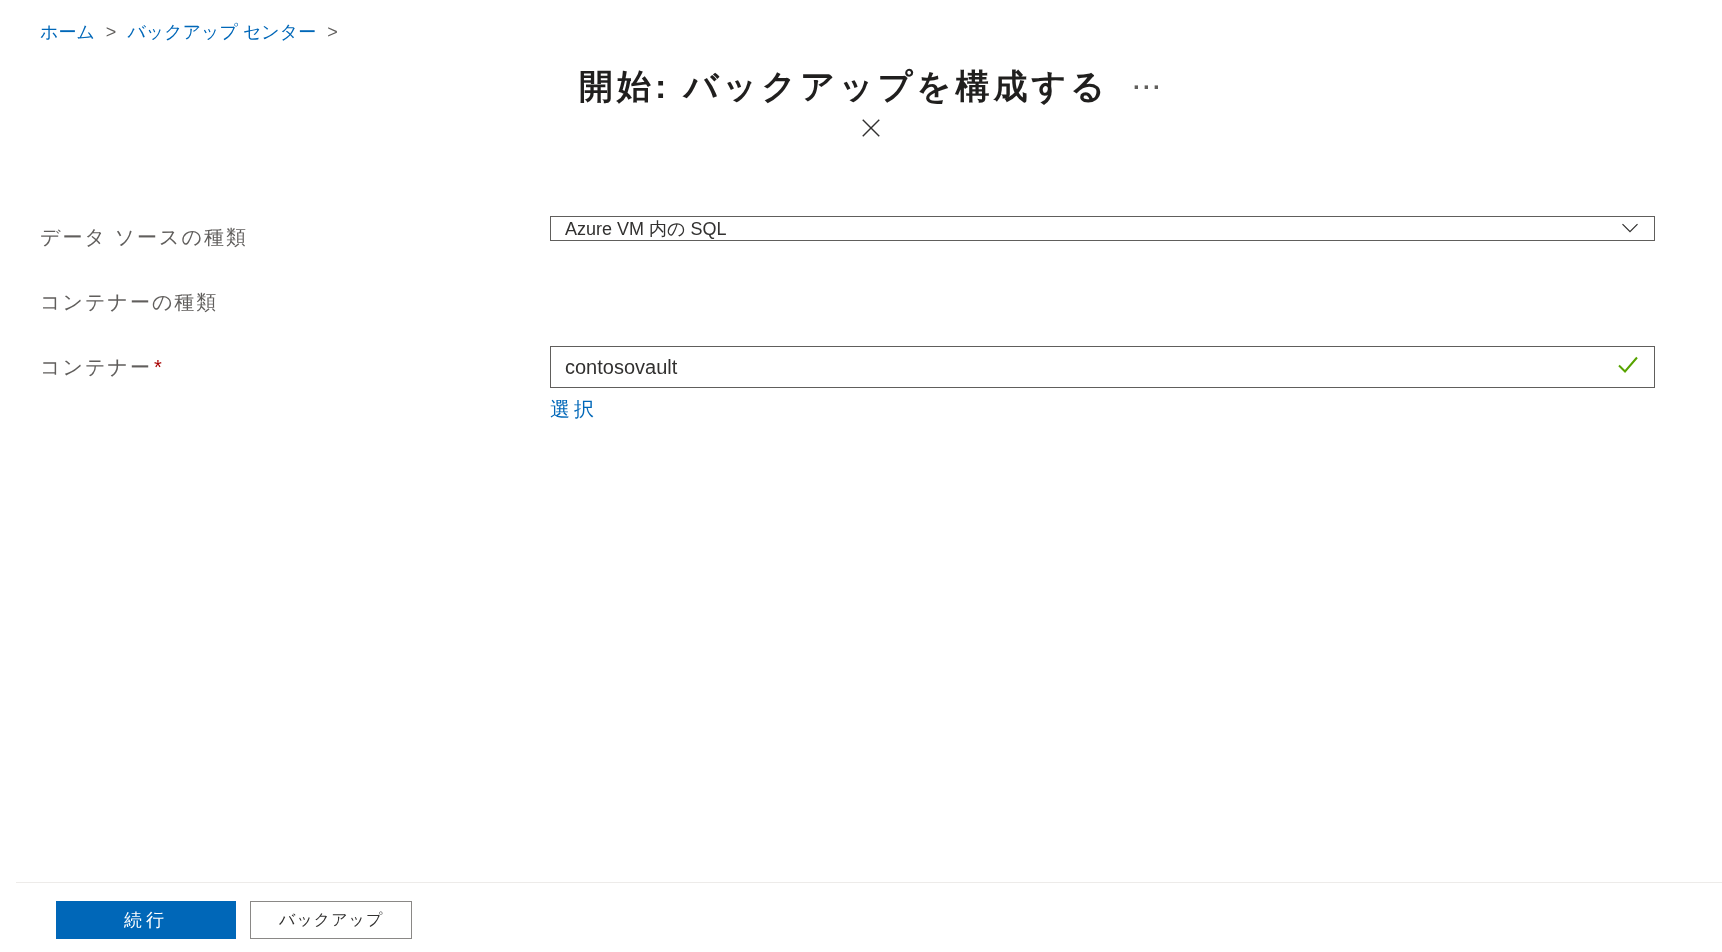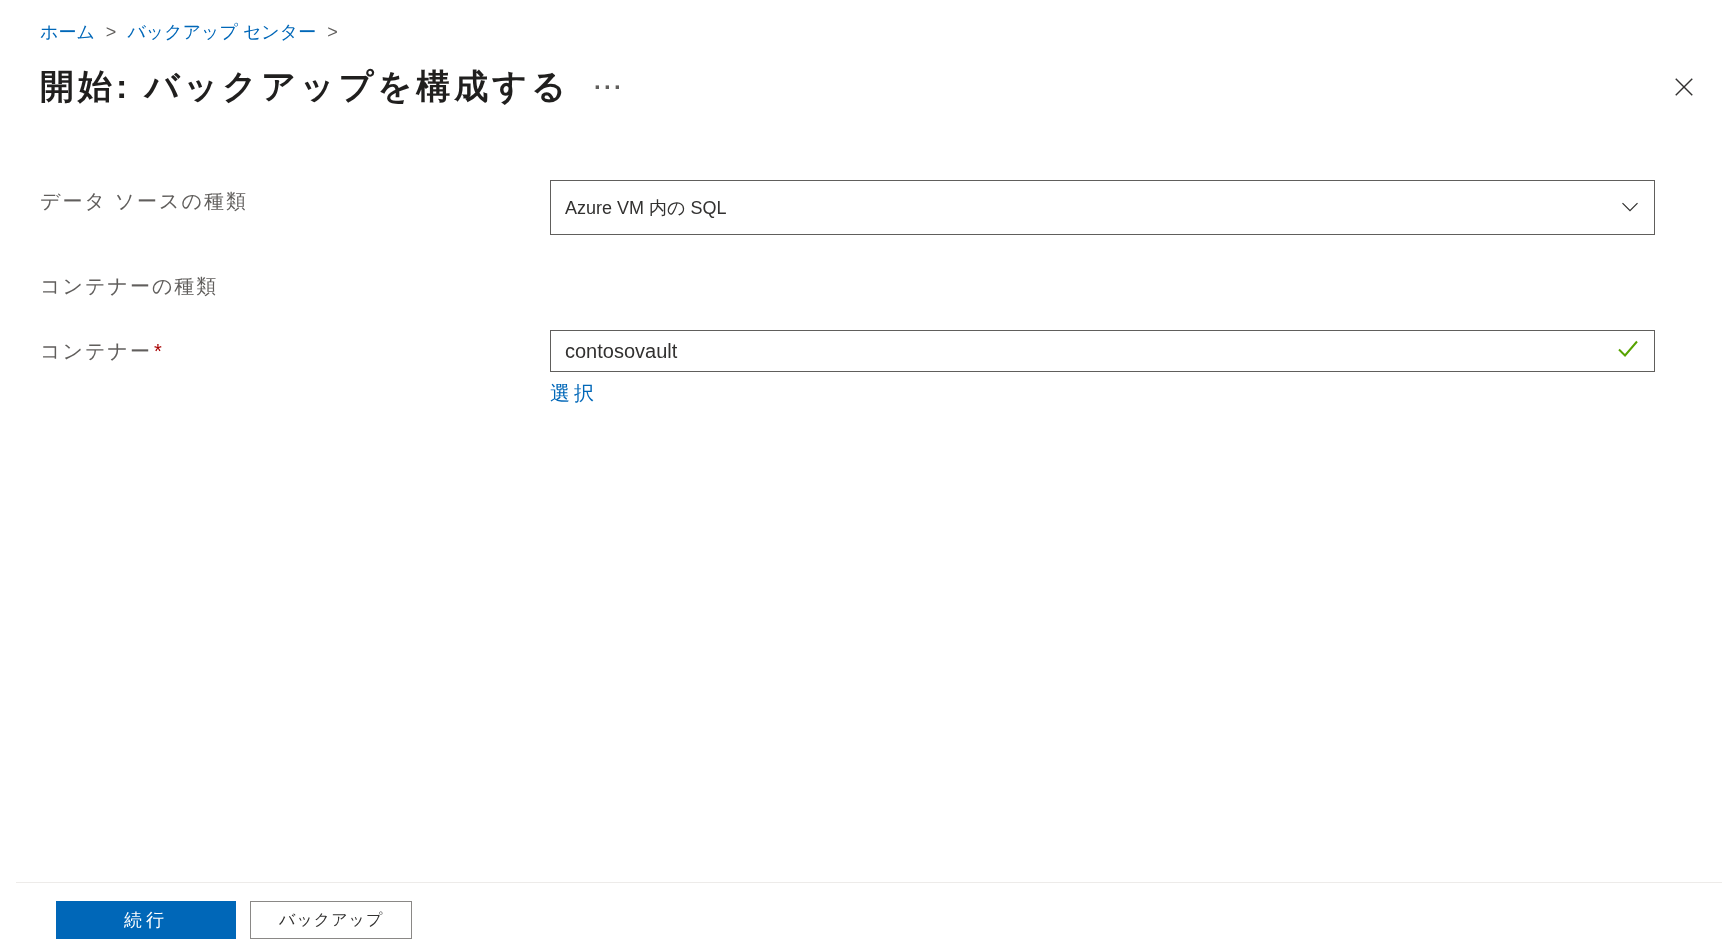--- a/index.html
+++ b/index.html
@@ -26,20 +26,21 @@
     }
     .breadcrumb .sep {
       color: #605e5c;
       margin: 0 6px;
     }
     .header-row {
       display: flex;
       align-items: center;
       justify-content: space-between;
       padding: 10px 20px 20px 40px;
+      flex-direction: column;
     }
     .page-title {
       font-size: 34px;
       font-weight: 600;
       letter-spacing: 4px;
       color: #201f1e;
       display: flex;
       align-items: center;
     }
     .title-dots {
@@ -82,21 +83,21 @@
       margin-left: 2px;
     }
     .form-control-wrap {
       flex: 1;
       max-width: 1105px;
     }
     .select-box {
       position: relative;
       border: 1px solid #605e5c;
       background: #ffffff;
-      height: 55px;
+      height: 25px;
       display: flex;
       align-items: center;
       padding: 0 14px;
       font-size: 18px;
       color: #323130;
       cursor: pointer;
     }
     .select-box.disabled {
       background: #f3f2f1;
       border: 1px solid #f3f2f1;

